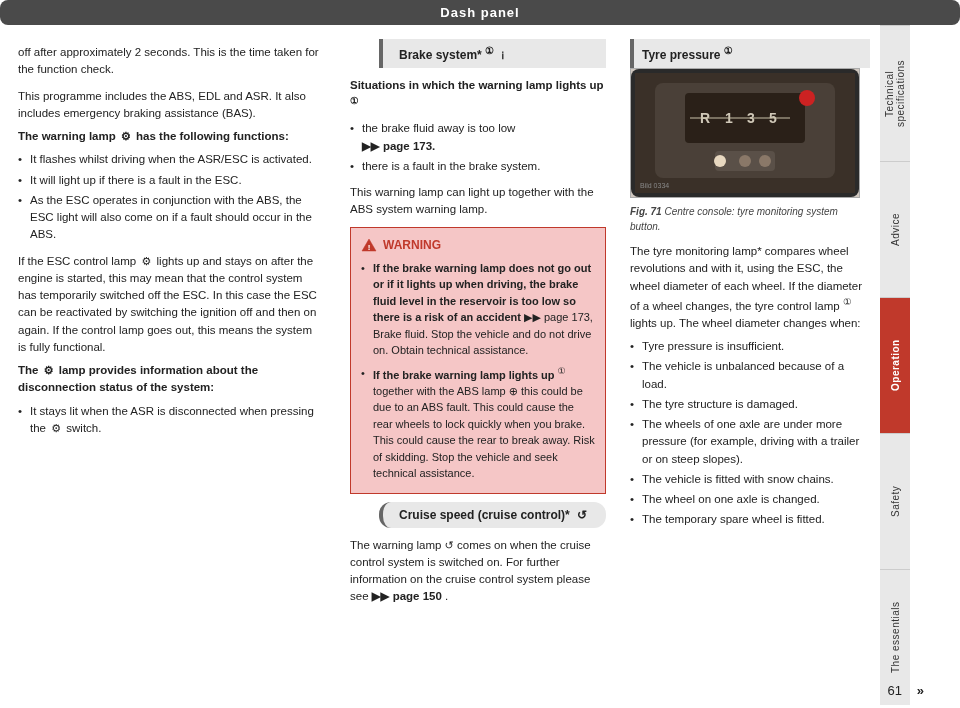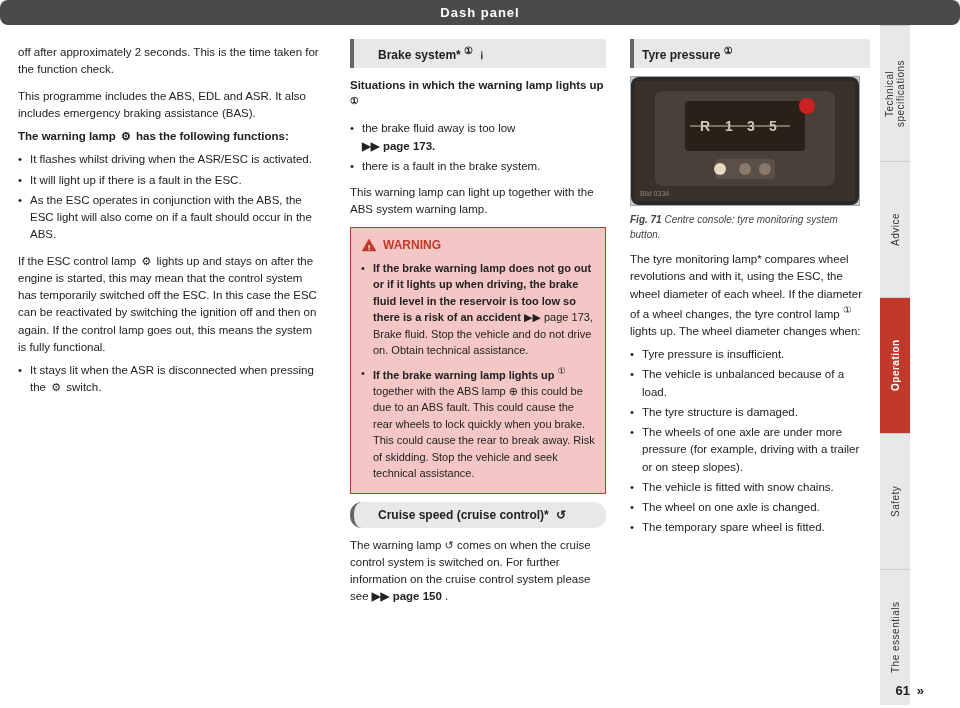--- a/index.html
+++ b/index.html
@@ -89,34 +89,34 @@
     .sidebar-tab.active {
       background: #c0392b;
       color: #fff;
       font-weight: bold;
     }
 
     
     .section-header {
       background: #e8e8e8;
       border-left: 4px solid #666;
-      padding: 4px 24px;
+      padding: 4px 16px;
       font-size: 12px;
       font-weight: bold;
       margin-bottom: 8px;
       margin-top: 4px;
+      margin-left: 29px;
     }
 
     .section-header-tyre {
       background: #e8e8e8;
       border-left: 4px solid #666;
       padding: 4px 8px;
       font-size: 12px;
       font-weight: bold;
-      margin-bottom: 8px;
       margin-top: 4px;
     }
 
     
     .warning-box {
       background: #f5c6c6;
       border: 1px solid #c0392b;
       padding: 8px 10px;
       margin: 8px 0;
       font-size: 11px;
@@ -159,23 +159,23 @@
 
     
     .bold-text {
       font-weight: bold;
     }
 
     
     .page-number {
       position: absolute;
       bottom: 10px;
-      right: 50px;
+      right: 58px;
       font-size: 13px;
-      font-weight: bold;
+      font-weight: normal;
       color: #222;
     }
 
     .arrow-right {
       position: absolute;
       bottom: 10px;
       right: 32px;
       font-size: 14px;
       font-weight: bold;
       color: #222;
@@ -261,20 +261,25 @@
       <li><span>It will light up if there is a fault in the ESC.</span></li>
       <li><span>As the ESC operates in conjunction with the ABS, the ESC light will also come on if a fault should occur in the ABS.</span></li>
     </ul>
 
     <p>
       <span>If the ESC control lamp</span>
       <span style="font-size:11px; margin: 0 2px;">⚙</span>
       <span>lights up and stays on after the engine is started, this may mean that the control system has temporarily switched off the ESC. In this case the ESC can be reactivated by switching the ignition off and then on again. If the control lamp goes out, this means the system is fully functional.</span>
     </p>
 
+    <p class="bold-text mt6">
+      <span>The</span>
+      <span style="font-size:11px; margin: 0 2px;">⚙</span>
+      <span>lamp provides information about the disconnection status of the system:</span>
+    </p>
 
     <ul class="bullet-list">
       <li>
         <span>It stays lit when the ASR is disconnected when pressing the</span>
         <span style="font-size:11px; margin: 0 2px;">⚙</span>
         <span>switch.</span>
       </li>
     </ul>
   </div>
 

